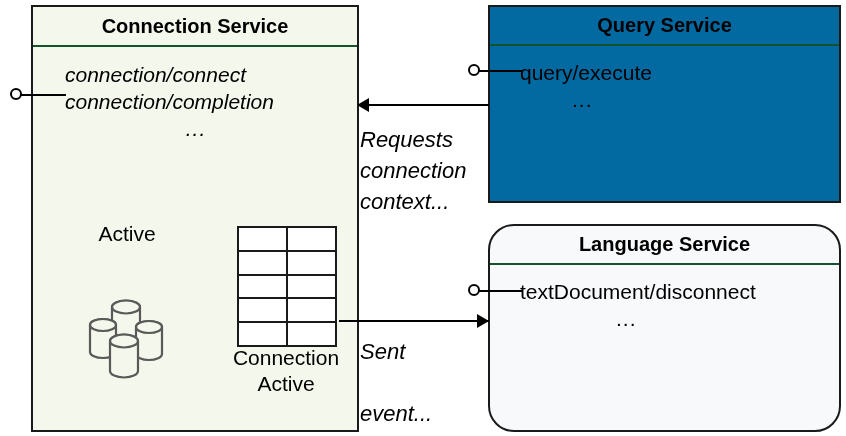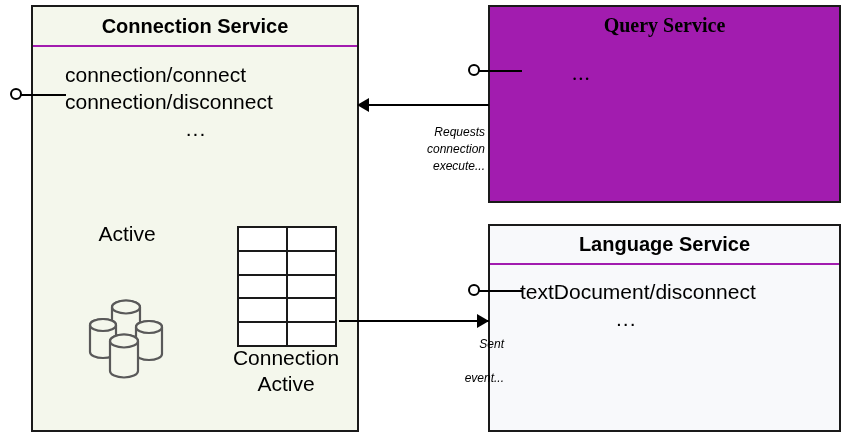--- a/index.html
+++ b/index.html
@@ -19,21 +19,21 @@
   
   .box {
     position: absolute;
     box-sizing: border-box;
     border: 2px solid #1a1a1a;
     display: flex;
     flex-direction: column;
   }
   .box-header {
     box-sizing: border-box;
-    border-bottom: 2px solid #a21caf;
+    border-bottom: 2px solid #14532d;
     font-weight: bold;
     font-size: 20px;
     color: #000000;
     text-align: center;
     display: flex;
     align-items: center;
     justify-content: center;
     flex: 0 0 auto;
   }
   .box-body {
@@ -49,52 +49,52 @@
     height: 427px;
     background: #f4f7ec;
   }
   #connection-service .box-header { height: 40px; }
 
   #query-service {
     left: 488px;
     top: 5px;
     width: 353px;
     height: 198px;
-    background: #a21caf;
-    font-family: Liberation Serif, serif;
+    background: #0369a1;
   }
   #query-service .box-header { height: 39px; }
 
   #language-service {
     left: 488px;
     top: 224px;
     width: 353px;
     height: 208px;
     background: #f8f9fb;
+    border-radius: 26px;
   }
   #language-service .box-header { height: 39px; }
 
   
   .endpoint-list {
     position: absolute;
     text-align: left;
     font-size: 21px;
     color: #000000;
     line-height: 1.28;
     white-space: nowrap;
   }
   .endpoint-line { display: block; }
   .ellipsis-line {
     display: block;
     text-align: center;
     letter-spacing: 1px;
     font-size: 21px;
   }
 
-  #cs-endpoints { left: 32px; top: 15px; width: 262px; }
+  #cs-endpoints { left: 32px; top: 15px; width: 262px; font-style: italic; }
   #cs-endpoints .ellipsis-line { text-align: center; }
 
   #qs-endpoints { left: 30px; top: 14px; width: 290px; }
   #qs-endpoints .ellipsis-line { text-align: left; padding-left: 52px; }
 
   #ls-endpoints { left: 30px; top: 14px; width: 300px; }
   #ls-endpoints .ellipsis-line { text-align: left; padding-left: 96px; }
 
   
   .lollipop {
@@ -149,27 +149,27 @@
   #arrow-query-to-connection-line { left: 358px; top: 104px; width: 131px; }
   #arrow-query-to-connection-head { left: 357px; top: 98px; }
 
   #arrow-connection-to-language-line { left: 339px; top: 320px; width: 150px; }
   #arrow-connection-to-language-head { left: 477px; top: 314px; }
 
   
   .arrow-label {
     position: absolute;
     font-style: italic;
-    font-size: 12px;
+    font-size: 22px;
     color: #000000;
-    text-align: right;
+    text-align: left;
     line-height: 1.42;
   }
   #label-requests-connection-context { left: 360px; top: 124px; width: 125px; }
-  #label-sent-onconnection-event { left: 360px; top: 336px; width: 125px; padding-left: 19px; }
+  #label-sent-onconnection-event { left: 360px; top: 336px; width: 125px; }
 
   
   .inner-label {
     position: absolute;
     font-size: 21px;
     color: #000000;
     text-align: center;
     line-height: 1.25;
   }
   #label-active-connections { left: 14px; top: 174px; width: 160px; }
@@ -200,21 +200,21 @@
 <body>
 
 <div id="canvas">
 
   <div class="box" id="connection-service">
     <div class="box-header">Connection Service</div>
     <div class="box-body">
 
       <div class="endpoint-list" id="cs-endpoints">
         <span class="endpoint-line">connection/connect</span>
-        <span class="endpoint-line">connection/disconnect</span>
+        <span class="endpoint-line">connection/completion</span>
         <span class="ellipsis-line">...</span>
       </div>
 
       <div class="inner-label" id="label-active-connections">
         <span>Active</span><br>
       </div>
 
       <svg class="cyl-svg" id="cylinder-cluster" viewBox="0 0 100 85">
         <g fill="#f4f7ec" stroke="#595959" stroke-width="2.2">
 
@@ -251,20 +251,21 @@
       </div>
 
     </div>
   </div>
 
   <div class="box" id="query-service">
     <div class="box-header">Query Service</div>
     <div class="box-body">
 
       <div class="endpoint-list" id="qs-endpoints">
+        <span class="endpoint-line">query/execute</span>
         <span class="ellipsis-line">...</span>
       </div>
 
     </div>
   </div>
 
   <div class="box" id="language-service">
     <div class="box-header">Language Service</div>
     <div class="box-body">
 
@@ -287,21 +288,21 @@
   <div class="lollipop" id="ls-lollipop">
     <span class="ball"></span>
     <span class="stem"></span>
   </div>
 
   <div class="arrow-line" id="arrow-query-to-connection-line"></div>
   <div class="arrow-head left" id="arrow-query-to-connection-head"></div>
   <div class="arrow-label" id="label-requests-connection-context">
     <span>Requests</span><br>
     <span>connection</span><br>
-    <span>execute...</span>
+    <span>context...</span>
   </div>
 
   <div class="arrow-line" id="arrow-connection-to-language-line"></div>
   <div class="arrow-head right" id="arrow-connection-to-language-head"></div>
   <div class="arrow-label" id="label-sent-onconnection-event">
     <span>Sent</span><br>
     <br>
     <span>event...</span>
   </div>
 

